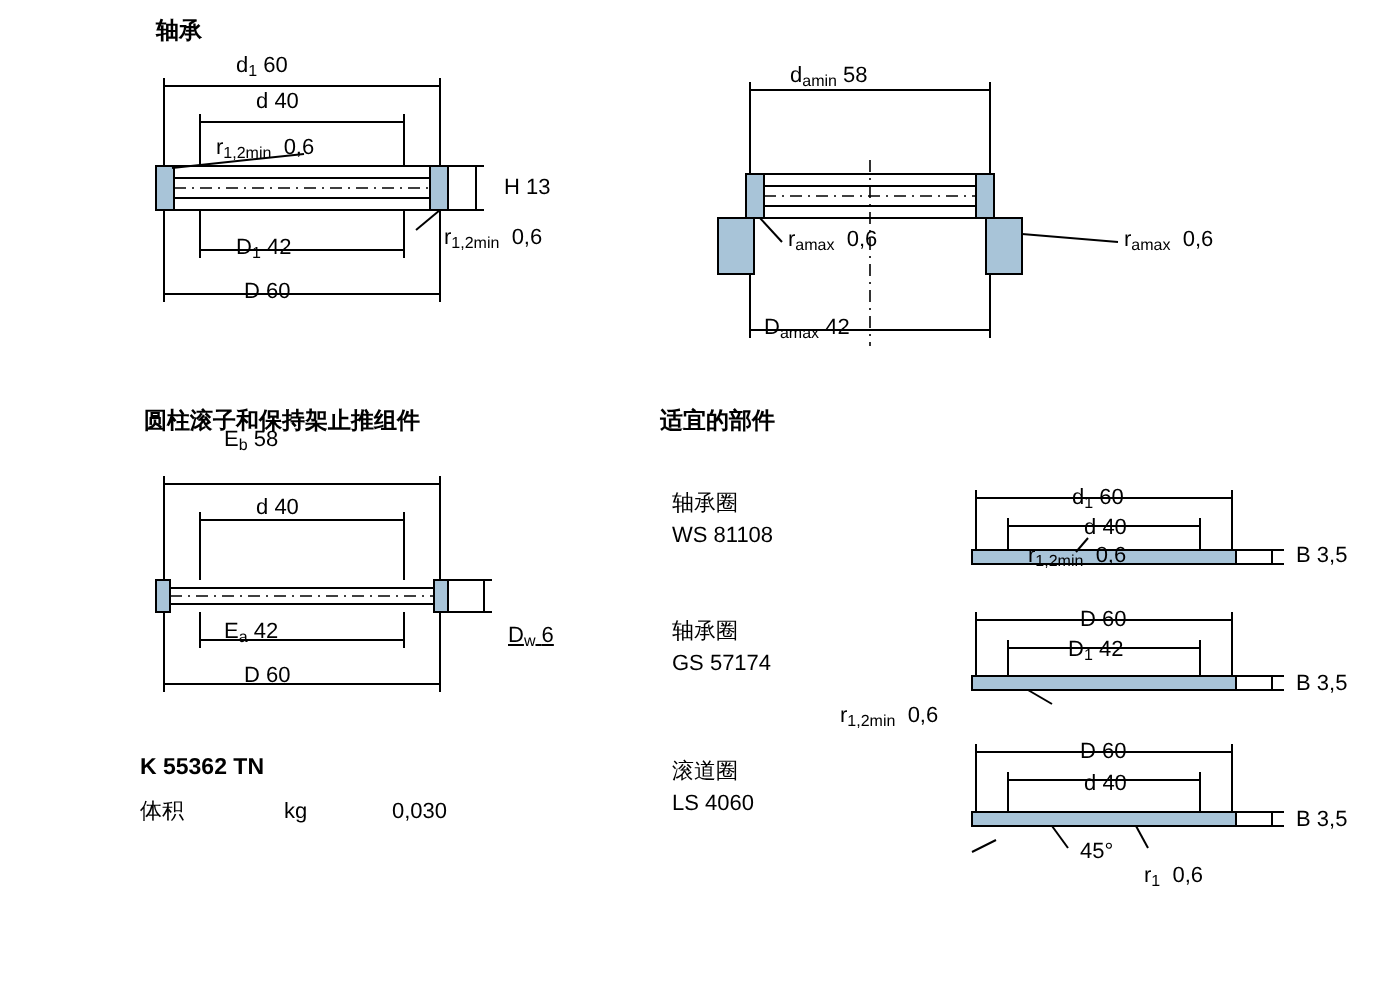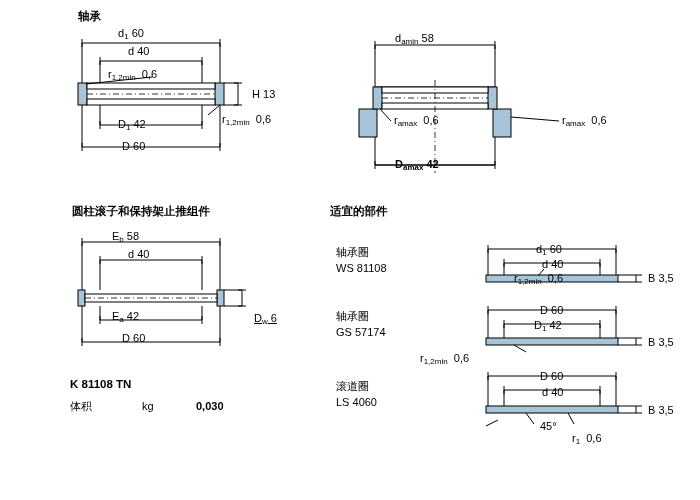--- a/index.html
+++ b/index.html
@@ -146,21 +146,21 @@
 
 <div class="abs t" style="left:395px;top:32px;">
   <span>d</span><span class="sub">amin</span>&nbsp;<span>58</span>
 </div>
 <div class="abs t" style="left:394px;top:114px;">
   <span>r</span><span class="sub">amax</span>&nbsp;&nbsp;<span>0,6</span>
 </div>
 <div class="abs t" style="left:562px;top:114px;">
   <span>r</span><span class="sub">amax</span>&nbsp;&nbsp;<span>0,6</span>
 </div>
-<div class="abs t" style="left:395px;top:158px;font-weight:bold;">
+<div class="abs t" style="left:382px;top:158px;">
   <span>D</span><span class="sub">amax</span>&nbsp;<span>42</span>
 </div>
 
 <svg class="abs" style="left:60px;top:228px;" width="240" height="140">
   <g stroke="#000" stroke-width="1" fill="none">
 
     <line x1="22" y1="14" x2="160" y2="14"></line>
     <line x1="22" y1="10" x2="22" y2="18"></line>
     <line x1="160" y1="10" x2="160" y2="18"></line>
     <line x1="22" y1="14" x2="22" y2="62"></line>
@@ -194,40 +194,40 @@
     <line x1="142" y1="78" x2="142" y2="92"></line>
 
     <line x1="22" y1="114" x2="160" y2="114"></line>
     <line x1="22" y1="110" x2="22" y2="118"></line>
     <line x1="160" y1="110" x2="160" y2="118"></line>
     <line x1="22" y1="78" x2="22" y2="114"></line>
     <line x1="160" y1="78" x2="160" y2="114"></line>
   </g>
 </svg>
 
-<div class="abs t" style="left:112px;top:230px;">
+<div class="abs t" style="left:112px;top:214px;">
   <span>E</span><span class="sub">b</span>&nbsp;<span>58</span>
 </div>
 <div class="abs t" style="left:128px;top:248px;">
   <span>d</span>&nbsp;<span>40</span>
 </div>
 <div class="abs t" style="left:112px;top:310px;">
   <span>E</span><span class="sub">a</span>&nbsp;<span>42</span>
 </div>
 <div class="abs t" style="left:254px;top:312px;text-decoration:underline;">
   <span>D</span><span class="sub">w</span>&nbsp;<span>6</span>
 </div>
 <div class="abs t" style="left:122px;top:332px;">
   <span>D</span>&nbsp;<span>60</span>
 </div>
 
-<div class="abs t bold" style="left:70px;top:378px;">K 81108 TN</div>
+<div class="abs t bold" style="left:70px;top:378px;">K 55362 TN</div>
 <div class="abs t" style="left:70px;top:400px;">体积</div>
 <div class="abs t" style="left:142px;top:400px;">kg</div>
-<div class="abs t" style="left:196px;top:400px;font-weight:bold;">0,030</div>
+<div class="abs t" style="left:196px;top:400px;">0,030</div>
 
 <div class="abs t" style="left:336px;top:246px;">轴承圈</div>
 <div class="abs t" style="left:336px;top:262px;">WS 81108</div>
 
 <svg class="abs" style="left:470px;top:235px;" width="210" height="60">
   <g stroke="#000" stroke-width="1" fill="none">
 
     <line x1="18" y1="14" x2="146" y2="14"></line>
     <line x1="18" y1="10" x2="18" y2="18"></line>
     <line x1="146" y1="10" x2="146" y2="18"></line>

